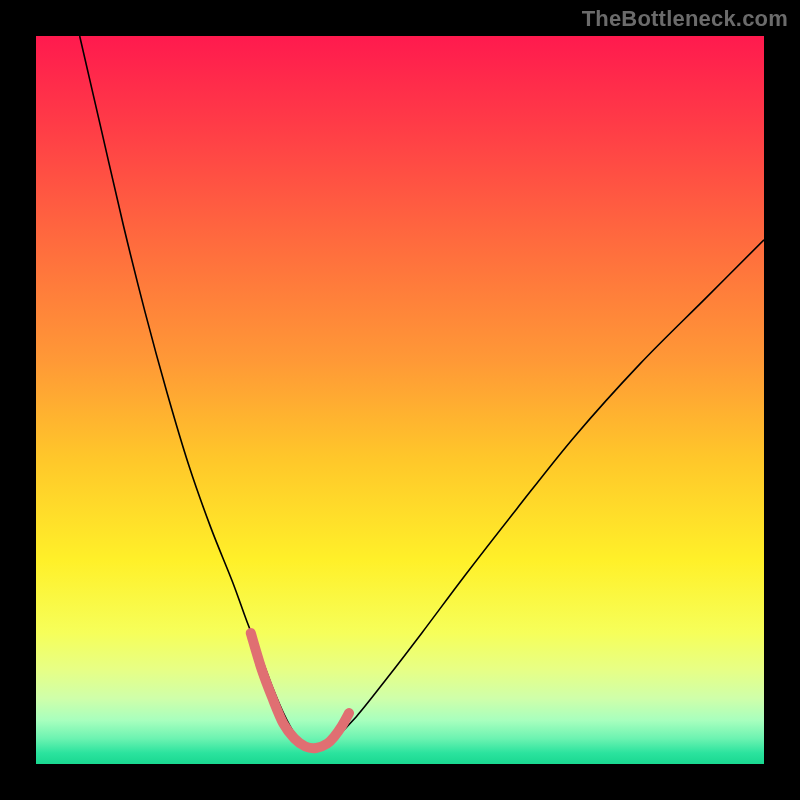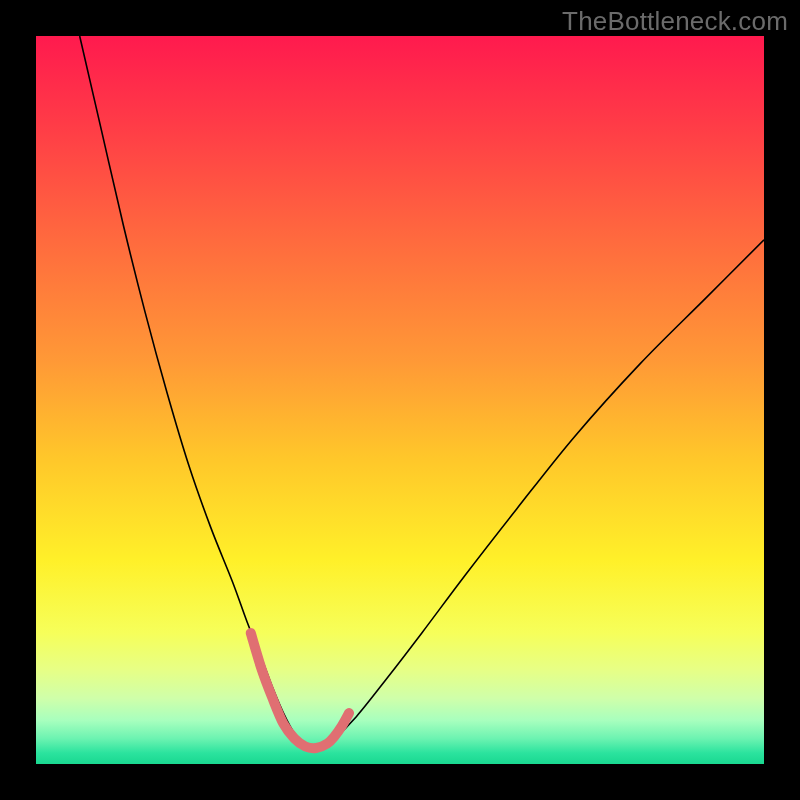--- a/index.html
+++ b/index.html
@@ -23,22 +23,22 @@
     top: 36px;
     width: 728px;
     height: 728px;
     overflow: hidden;
   }
   .watermark {
     position: absolute;
     top: 6px;
     right: 12px;
     color: #6b6b6b;
-    font-size: 26px;
-    font-weight: 400;
+    font-size: 22px;
+    font-weight: 700;
     letter-spacing: 0.2px;
     user-select: none;
   }
   svg {
     display: block;
   }
 </style>
 </head>
 <body>
 

